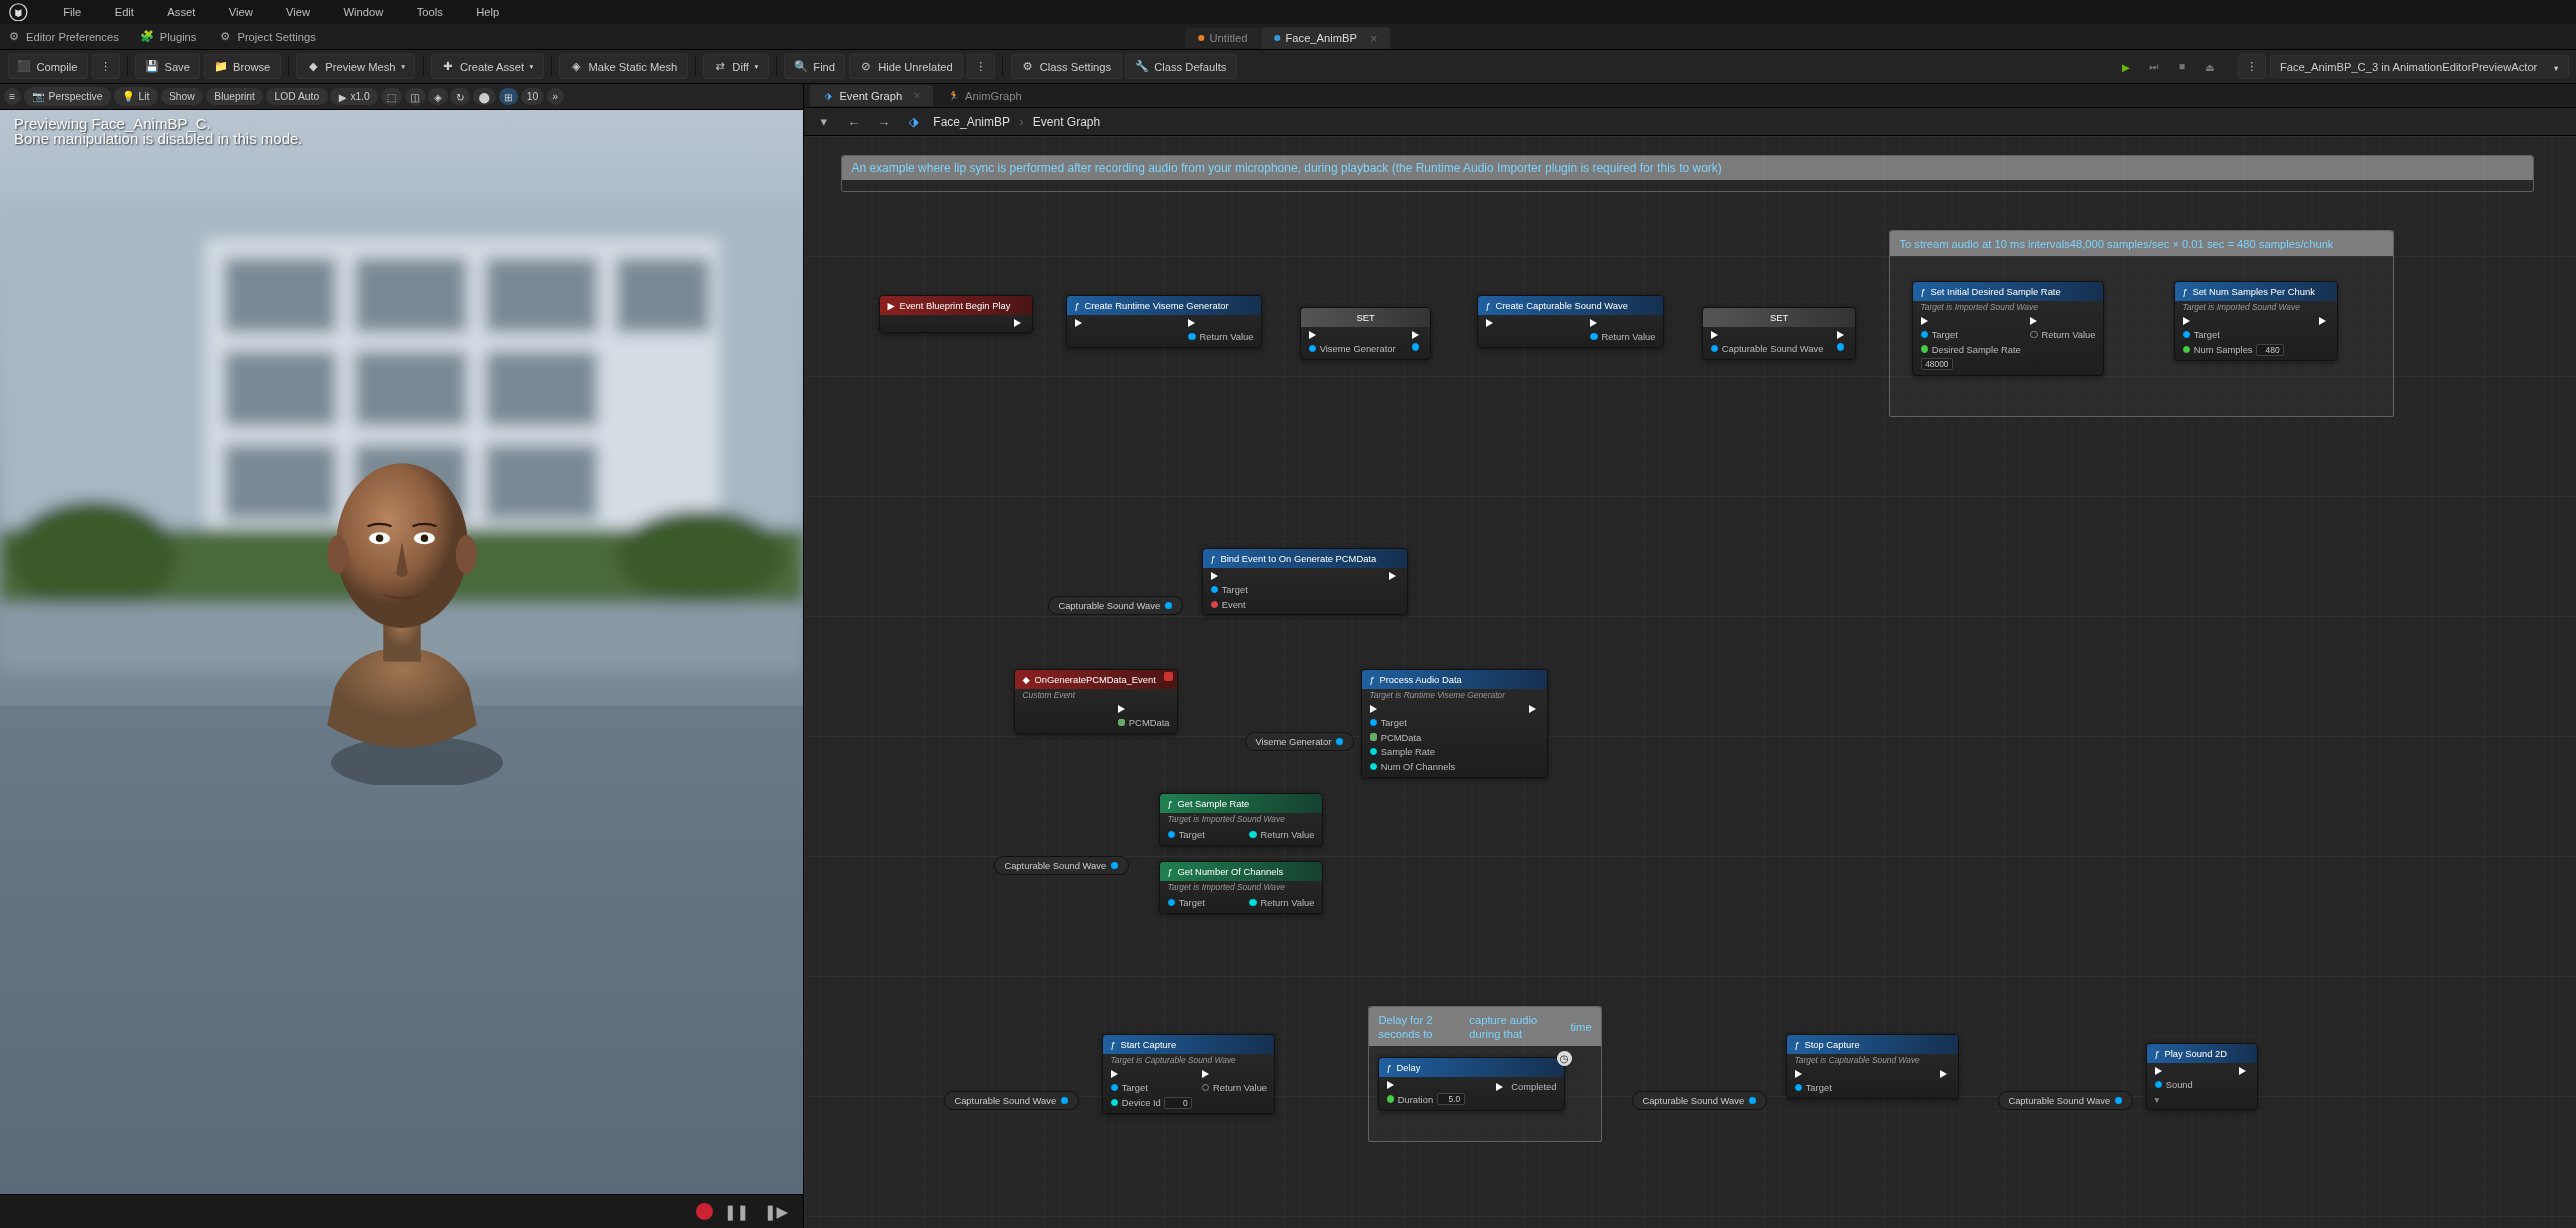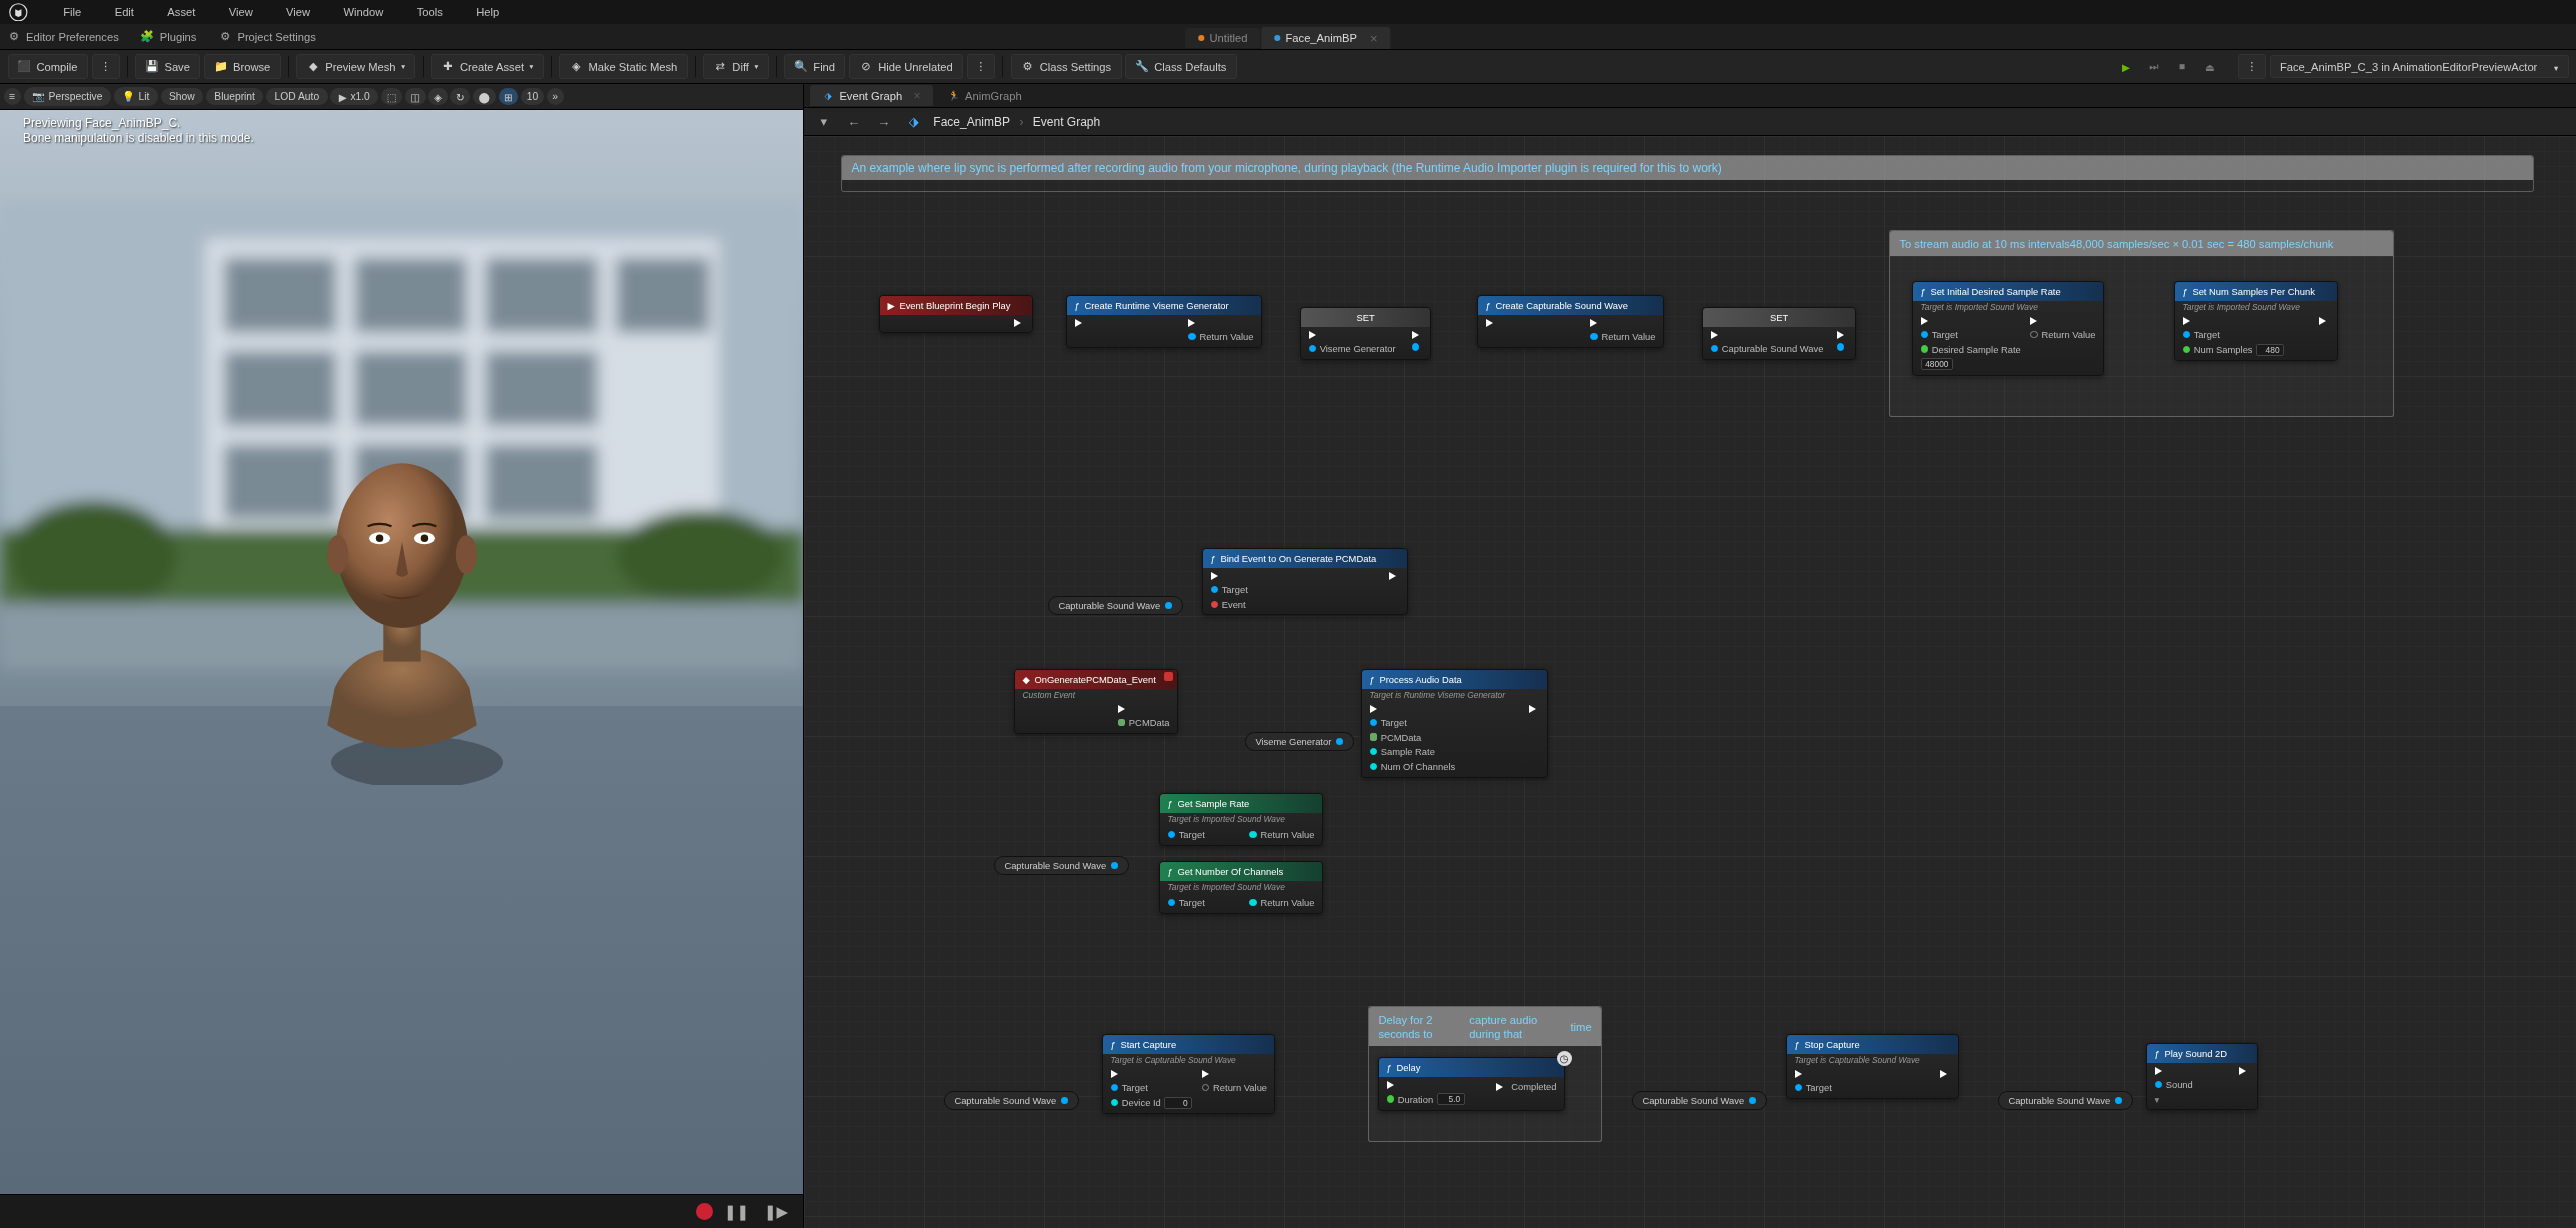--- a/index.html
+++ b/index.html
@@ -36,21 +36,21 @@
 
 
 .main{position:absolute;top:84px;left:0;right:0;bottom:0;display:flex}
 
 
 .viewport-panel{width:804px;display:flex;flex-direction:column;background:#1a1a1a;border-right:0.9px solid #000}
 .vp-toolbar{height:26px;background:#242424;display:flex;align-items:center;padding:0 3.7px;gap:2.8px;border-bottom:0.9px solid #000}
 .vp-btn{padding:2.8px 8.4px;background:#333;border-radius:9.4px;font-size:10.3px;color:#ccc;cursor:pointer;display:flex;align-items:center;gap:3.7px;white-space:nowrap}
 .vp-btn.small{padding:2.8px 5.6px}
 .viewport{flex:1;position:relative;background:linear-gradient(180deg,#b8c5d0 0%,#8fa2b0 35%,#6a7a85 65%,#5a6570 100%);overflow:hidden}
-.vp-overlay{position:absolute;top:5.6px;left:23px;font-size:12px;color:#fff;text-shadow:0.9px 0.9px 1.9px rgba(0,0,0,.8);line-height:15px}
+.vp-overlay{position:absolute;top:5.6px;left:14px;font-size:15px;color:#fff;text-shadow:0.9px 0.9px 1.9px rgba(0,0,0,.8);line-height:15px}
 .vp-head{position:absolute;left:50%;top:45%;transform:translate(-50%,-50%);width:281px;height:374px}
 .vp-transport{height:34px;background:#1a1a1a;display:flex;align-items:center;justify-content:flex-end;padding:0 11.2px;gap:7.5px;border-top:0.9px solid #000}
 .rec-btn{width:17px;height:17px;border-radius:50%;background:#c23;cursor:pointer}
 .tp-btn{color:#aaa;font-size:15px;cursor:pointer;padding:0 3.7px}
 
 
 .graph-panel{flex:1;display:flex;flex-direction:column;background:#262626}
 .graph-tabs{height:24px;background:#1e1e1e;display:flex;align-items:center;padding:0 5.6px;gap:1.9px;border-bottom:0.9px solid #000}
 .gtab{padding:3.7px 13px;font-size:11.2px;color:#888;display:flex;align-items:center;gap:5.6px;cursor:pointer;border-radius:2.8px 2.8px 0 0}
 .gtab.active{background:#2d2d2d;color:#ddd}

